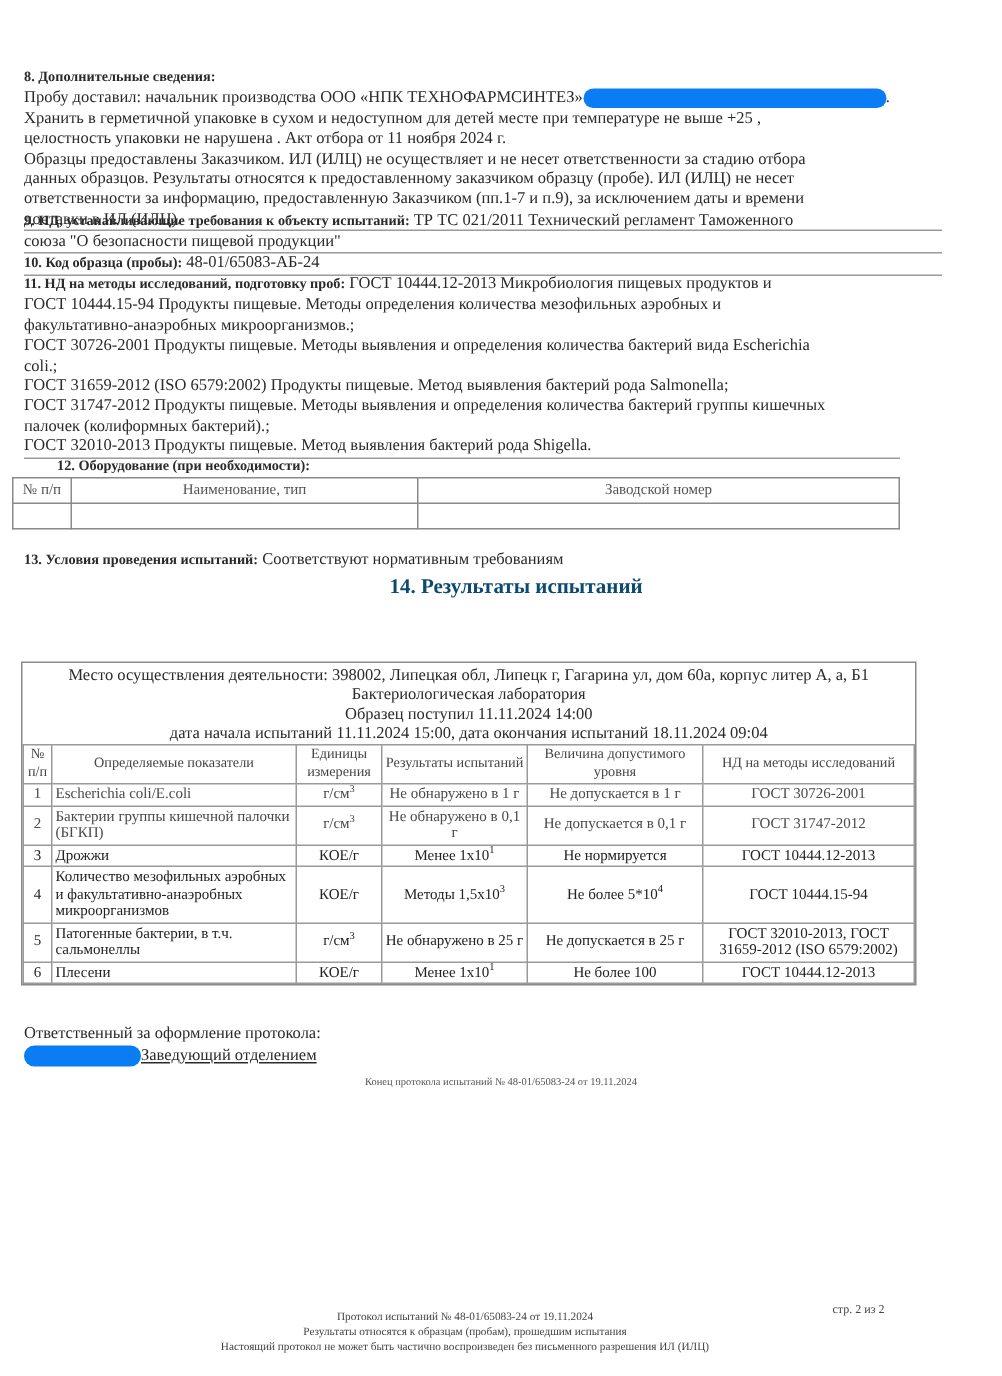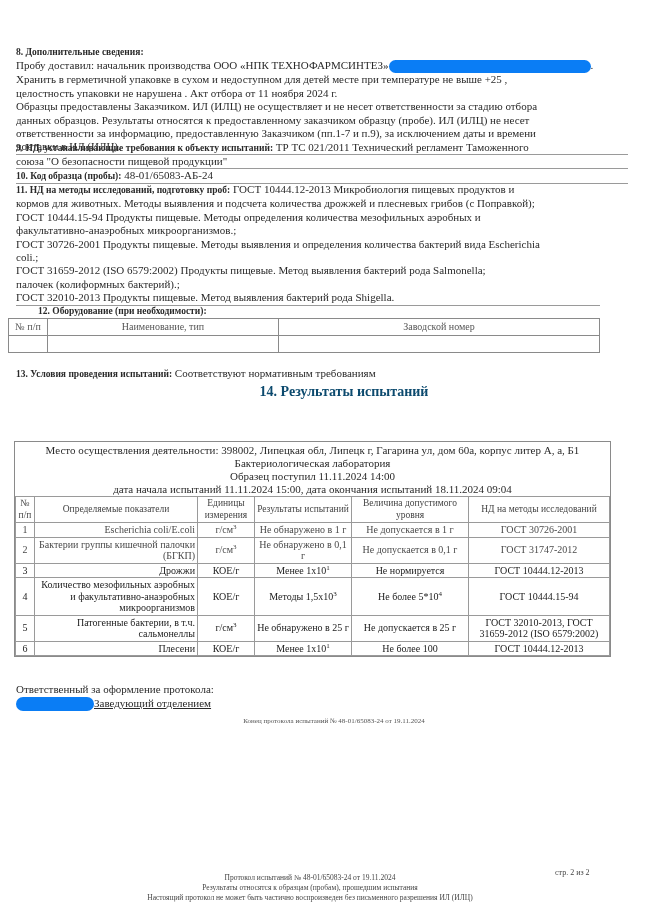--- a/index.html
+++ b/index.html
@@ -27,21 +27,21 @@
   #title14 { left: 0; width: 668px; top: 385px; text-align: center; font-size: 14px; font-weight: bold; color: #0c4a6e; padding-left: 10px; }
 
   #results { left: 14px; top: 408px; width: 595px; border: 1px solid #8a8a8a; margin-top: 33px; }
   #results .hdr { text-align: center; font-size: 11px; line-height: 13px; padding-top: 2px; }
   #results table { width: 100%; border-collapse: collapse; }
   #results td, #results th {
     border: 1px solid #9a9a9a; padding: 1px 2px; font-size: 10px; line-height: 11.5px;
     text-align: center; color: #4a4a4a; font-weight: normal;
   }
   #results th { font-size: 9.5px; color: #444; }
-  #results td.left { text-align: right; }
+  #results td.left { text-align: left; }
   #results tr.dark td { color: #222; }
   sup { font-size: 7px; line-height: 0; }
 
   #resp { left: 16px; top: 683px; font-size: 11px; }
   #resp2 { left: 16px; top: 697px; font-size: 11px; text-decoration: underline; }
   #endnote { left: 0; width: 668px; top: 715px; text-align: center; font-size: 7px; color: #555; }
 
   #pagenum { left: 555px; top: 866px; font-size: 8px; color: #444; }
   #footer { left: 100px; width: 420px; top: 873px; text-align: center; font-size: 7.5px; line-height: 10px; color: #444; }
 </style>
@@ -65,26 +65,26 @@
   <span class="b" style="font-size:9.5px">9. НД, устанавливающие требования к объекту испытаний:</span><span> ТР ТС 021/2011 Технический регламент Таможенного</span>
 </div>
 <div class="secline line rule" style="top:155px;">союза "О безопасности пищевой продукции"</div>
 
 <div class="secline line rule" style="top:169px;">
   <span class="b" style="font-size:9.5px">10. Код образца (пробы):</span><span>  48-01/65083-АБ-24</span>
 </div>
 
 <div id="sec11" class="abs">
   <div class="line"><span class="b" style="font-size:9.5px">11. НД на методы исследований, подготовку проб:</span><span> ГОСТ 10444.12-2013 Микробиология пищевых продуктов и</span></div>
-  <div class="line">кормов для животных. Методы выявления и подсчета количества дрожжей и плесневых грибов (с Поправкой);</div>
   <div class="line">ГОСТ 10444.15-94 Продукты пищевые. Методы определения количества мезофильных аэробных и</div>
   <div class="line">факультативно-анаэробных микроорганизмов.;</div>
   <div class="line">ГОСТ 30726-2001 Продукты пищевые. Методы выявления и определения количества бактерий вида Escherichia</div>
   <div class="line">coli.;</div>
   <div class="line">ГОСТ 31659-2012 (ISO 6579:2002) Продукты пищевые. Метод выявления бактерий рода Salmonella;</div>
+  <div class="line">ГОСТ 31747-2012 Продукты пищевые. Методы выявления и определения количества бактерий группы кишечных</div>
   <div class="line">палочек (колиформных бактерий).;</div>
   <div class="line rule" style="width:584px">ГОСТ 32010-2013 Продукты пищевые. Метод выявления бактерий рода Shigella.</div>
 </div>
 
 <div class="abs b" style="left:22px;top:305px;font-size:9.5px;padding-left:16px;">12. Оборудование (при необходимости):</div>
 <table id="equip" class="abs">
   <tbody>
       <tr>
     <td style="width:38px;line-height:10px;">№ п/п</td>
     <td style="width:230px;">Наименование, тип</td>

